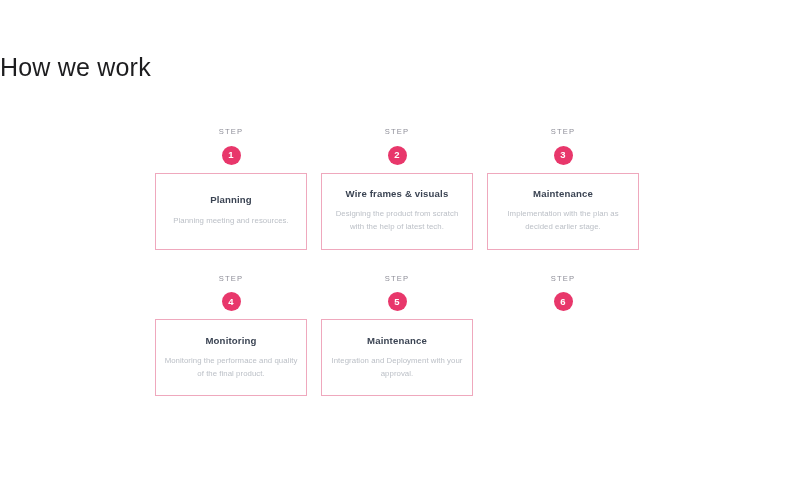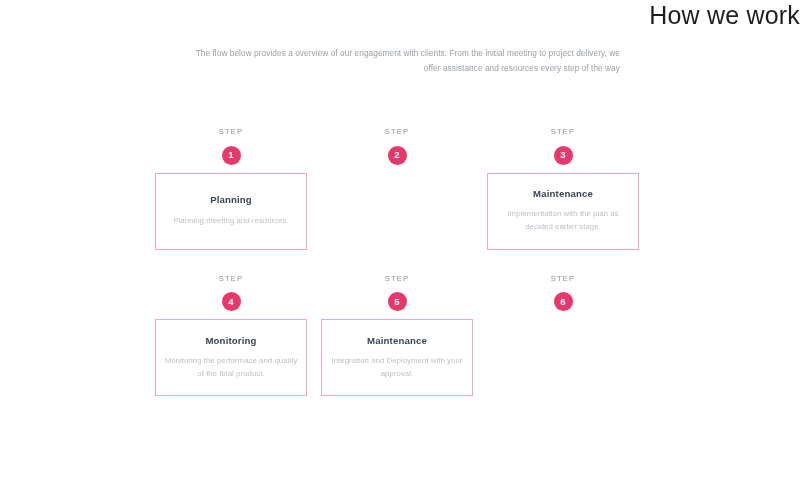--- a/index.html
+++ b/index.html
@@ -16,21 +16,22 @@
 
   .page {
     position: relative;
     width: 800px;
     height: 480px;
     box-sizing: border-box;
   }
 
   
   .header {
-    text-align: right;
+    padding-top: 52px;
+    text-align: left;
   }
 
   .page-title {
     margin: 0;
     font-size: 25px;
     font-weight: 400;
     letter-spacing: 0.2px;
     color: #1d1d1f;
     line-height: 1.2;
   }
@@ -125,37 +126,40 @@
     max-width: 136px;
   }
 </style>
 </head>
 <body>
 
 <div class="page">
 
   <div class="header">
     <h1 class="page-title">How we work</h1>
-    <p class="page-subtitle">The flow below provides a overview of our engagement with clients. From the initial meeting to project delivery, we offer assistance and resources every step of the way</p>
   </div>
 
   <div class="steps-grid">
 
     <div class="step-col">
       <div class="step-label">STEP</div>
       <div class="step-badge">1</div>
       <div class="step-card">
         <div class="card-title">Planning</div>
         <div class="card-desc">Planning meeting and resources.</div>
       </div>
     </div>
 
     <div class="step-col">
       <div class="step-label">STEP</div>
       <div class="step-badge">2</div>
+      <div class="step-card">
+        <div class="card-title">Wire frames &amp; visuals</div>
+        <div class="card-desc">Designing the product from scratch with the help of latest tech.</div>
+      </div>
     </div>
 
     <div class="step-col">
       <div class="step-label">STEP</div>
       <div class="step-badge">3</div>
       <div class="step-card">
         <div class="card-title">Maintenance</div>
         <div class="card-desc">Implementation with the plan as decided earlier stage.</div>
       </div>
     </div>

